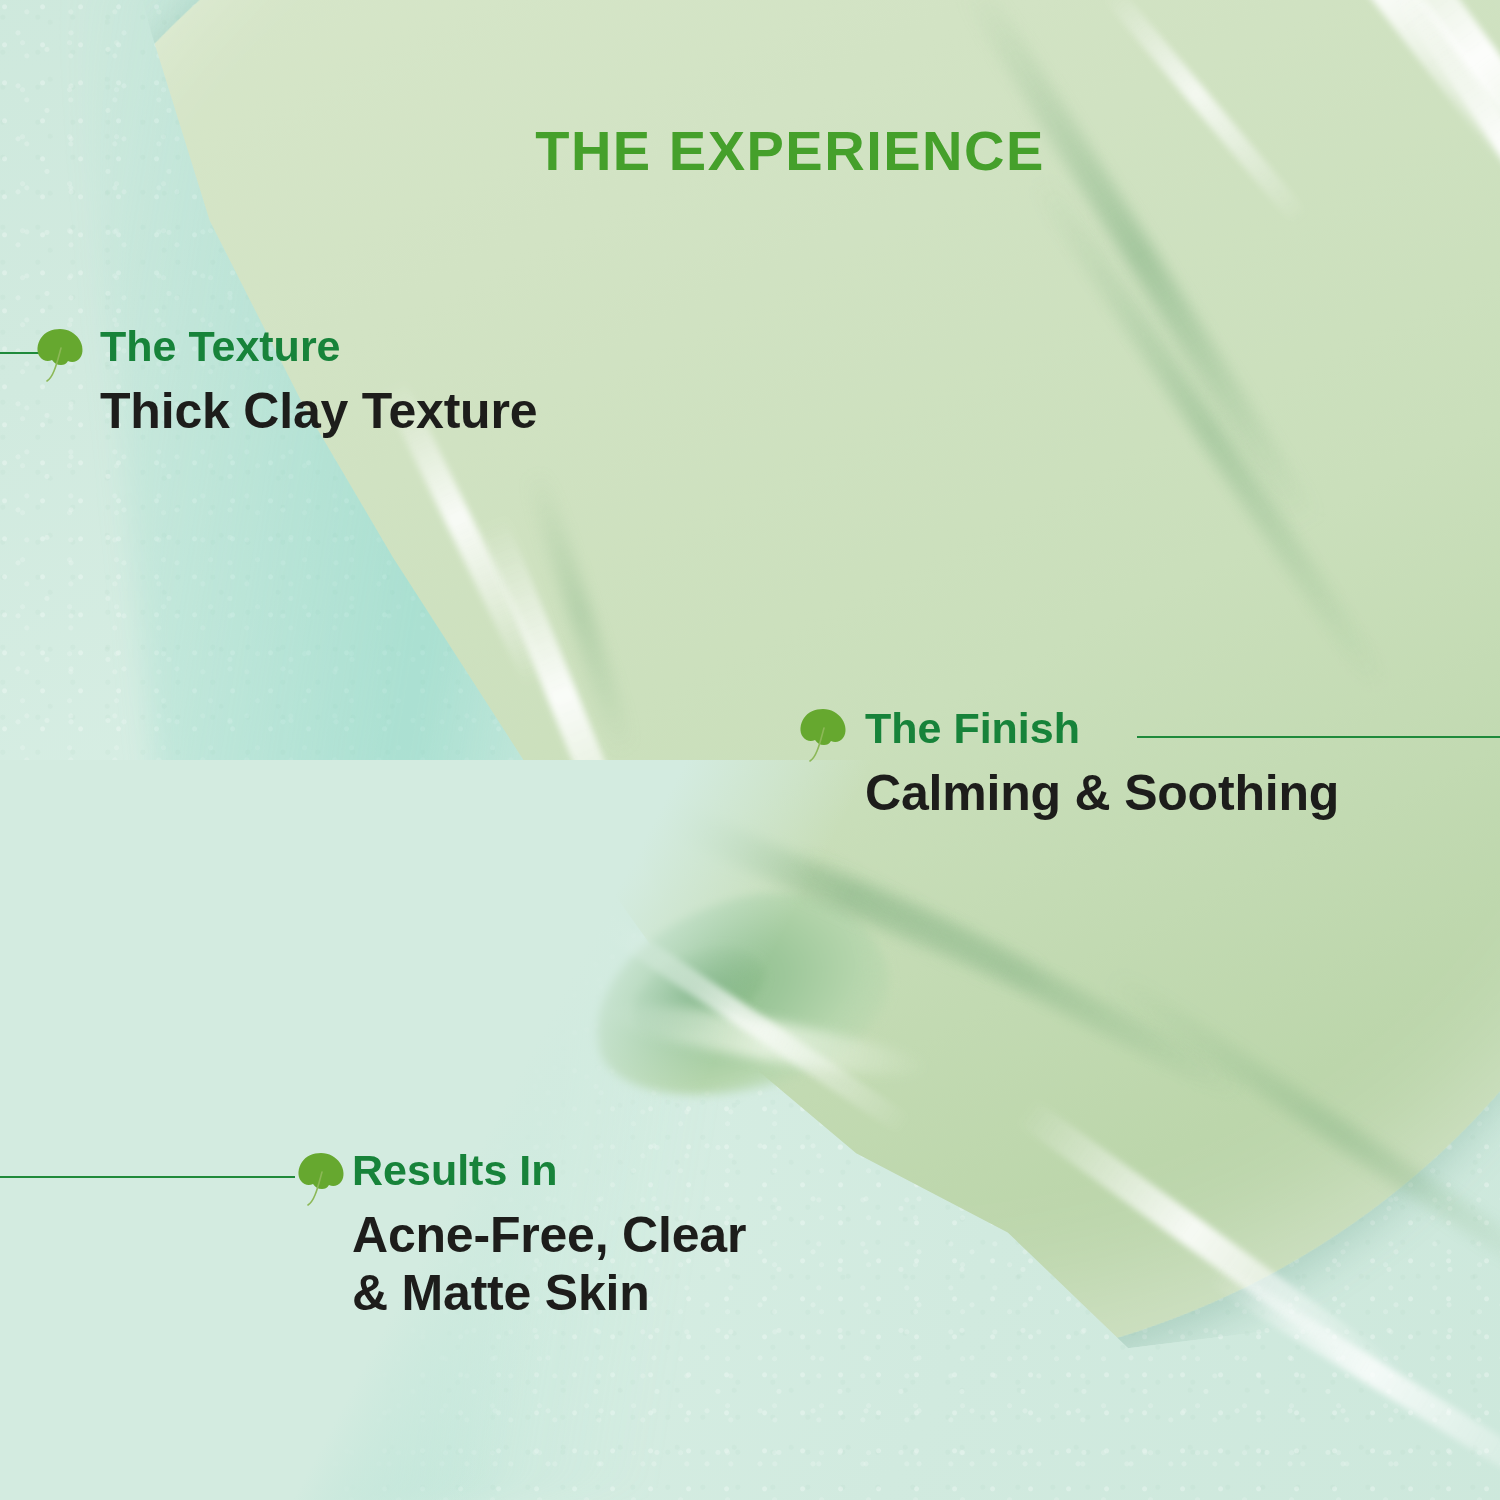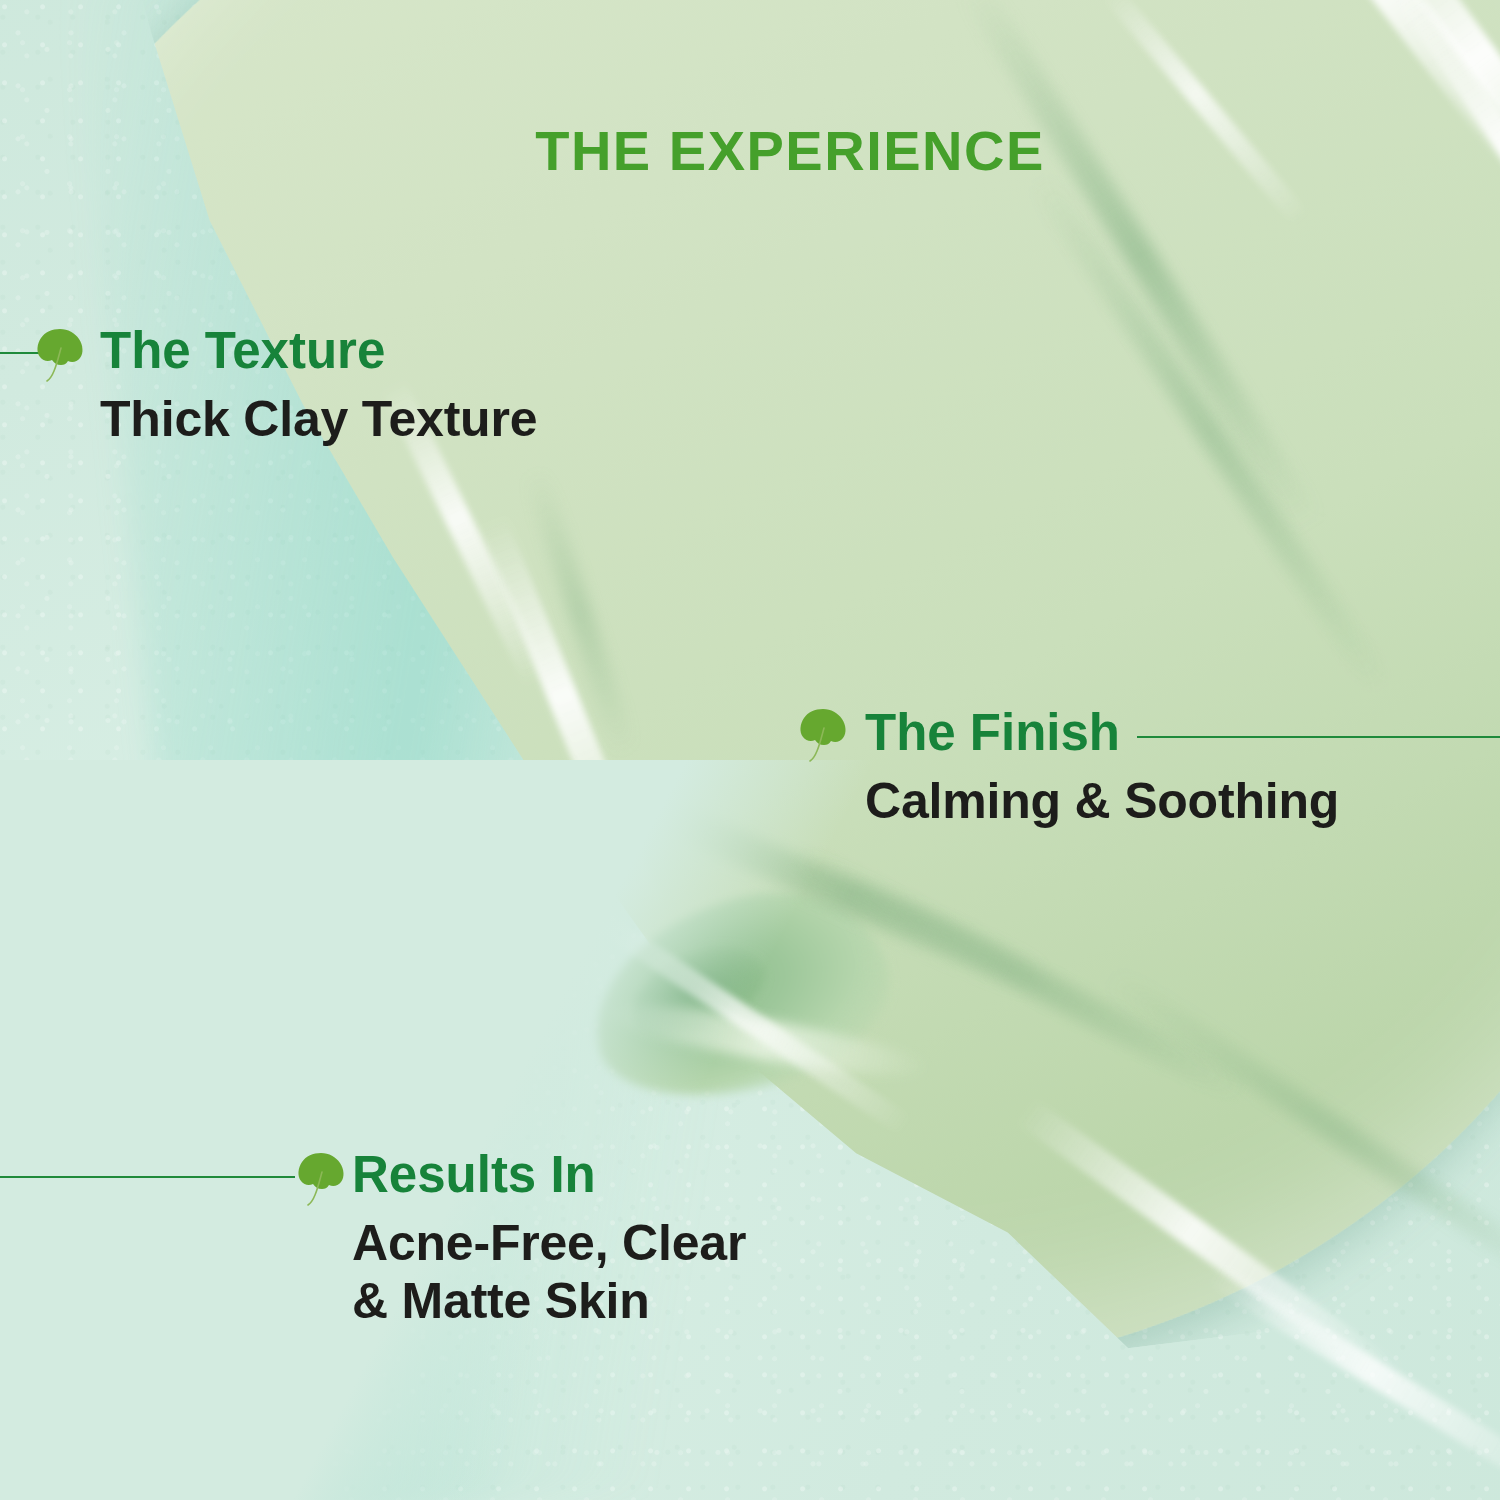--- a/index.html
+++ b/index.html
@@ -183,21 +183,21 @@
     font-size: 56px;
     font-weight: 700;
     letter-spacing: 1.5px;
     color: #45a02b;
     font-family: "Liberation Sans", sans-serif;
     padding-left: 40px;
   }
 
   .block { position: absolute; }
   .block .head {
-    font-size: 51px;
+    font-size: 43px;
     font-weight: 700;
     color: #17833a;
     line-height: 1.06;
     white-space: nowrap;
     font-family: "Liberation Sans", sans-serif;
   }
   .block .body {
     font-size: 50px;
     font-weight: 700;
     color: #1d1d1b;

